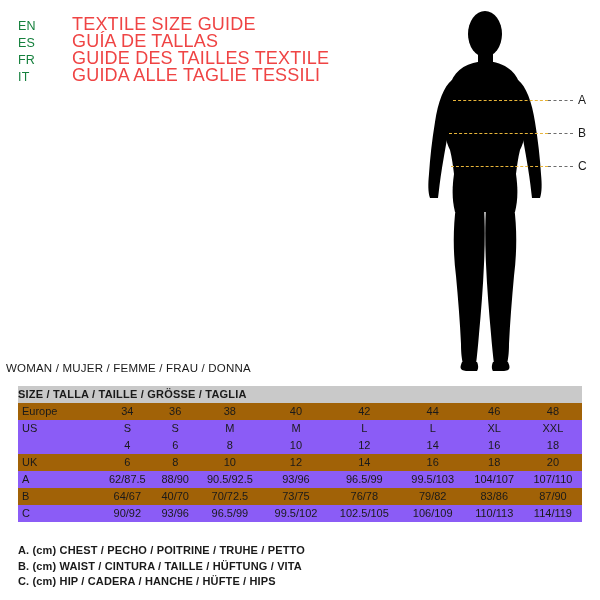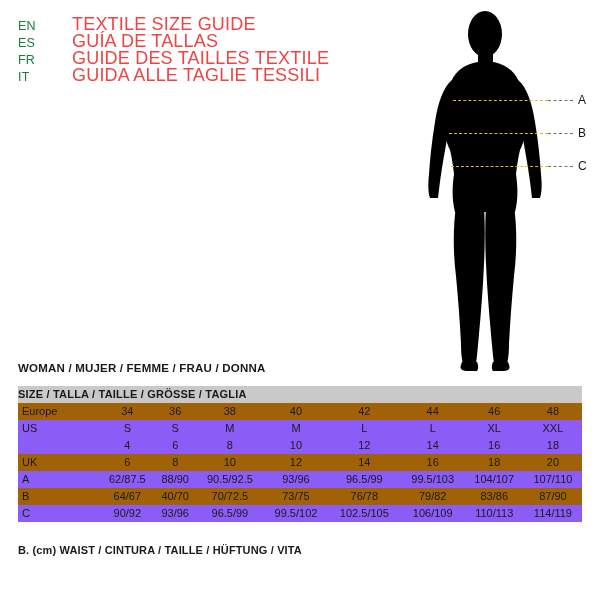--- a/index.html
+++ b/index.html
@@ -63,24 +63,24 @@
   .measure-label {
     position: absolute;
     font-size: 12px;
     color: #1a1a1a;
     font-family: "Liberation Sans", sans-serif;
   }
 
   
   .woman-title {
     position: absolute;
-    left: 18px;
+    left: 6px;
     top: 362px;
     font-size: 11.5px;
-    font-weight: bold;
+    font-weight: normal;
     letter-spacing: .2px;
   }
 
   table.size-table {
     position: absolute;
     left: 18px;
     top: 386px;
     width: 564px;
     border-collapse: collapse;
     font-size: 11px;
@@ -310,14 +310,16 @@
       <td>99.5/102</td>
       <td>102.5/105</td>
       <td>106/109</td>
       <td>110/113</td>
       <td>114/119</td>
     </tr>
   </tbody>
 </table>
 
 <div class="notes">
+  <div class="note">A. (cm) CHEST / PECHO / POITRINE / TRUHE / PETTO</div>
   <div class="note">B. (cm) WAIST / CINTURA / TAILLE / HÜFTUNG / VITA</div>
+  <div class="note">C. (cm) HIP / CADERA / HANCHE / HÜFTE / HIPS</div>
 </div>
 
 </body></html>

